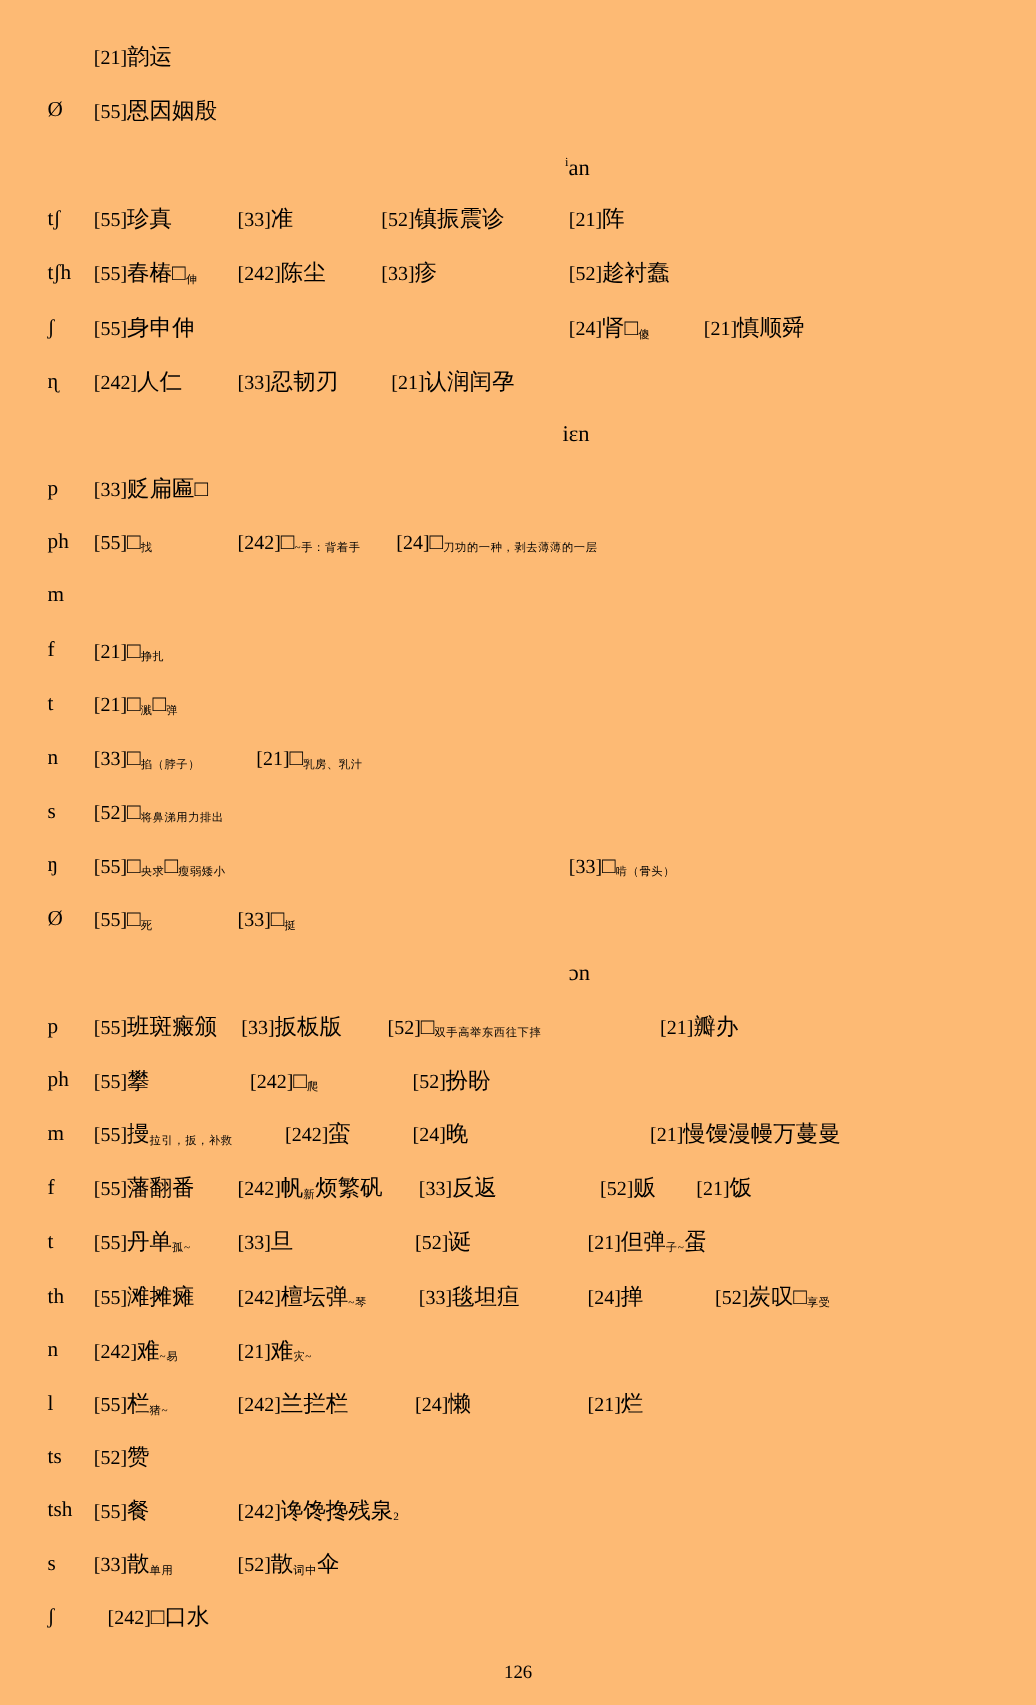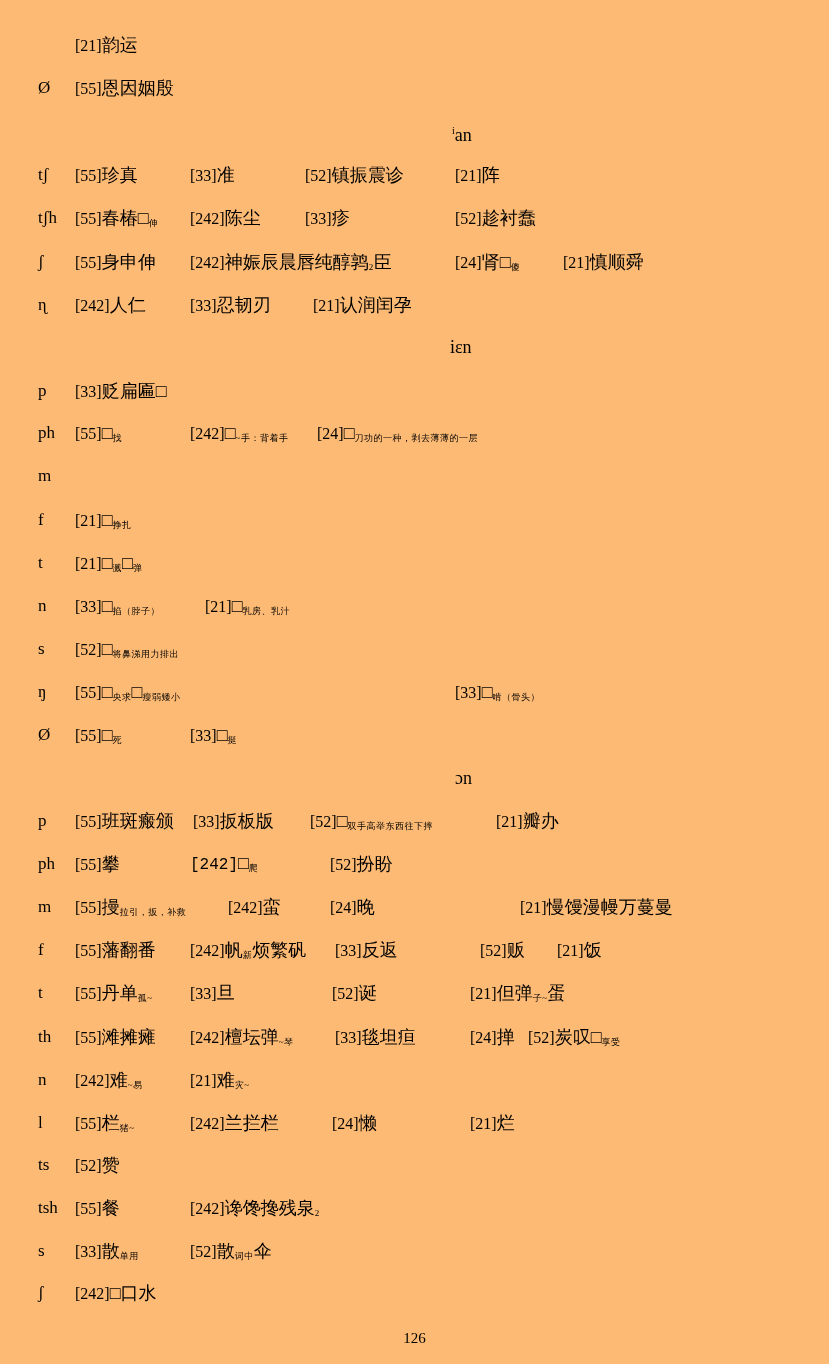--- a/index.html
+++ b/index.html
@@ -53,21 +53,20 @@
       <div class="row" style="top: 207px;">
         <span class="initial">tʃh</span>
         <span class="item" style="left: 75px;"><span class="tone">[55]</span><span class="seg-b">春椿□</span><span class="seg-s">伸</span></span>
         <span class="item" style="left: 190px;"><span class="tone">[242]</span><span class="seg-b">陈尘</span></span>
         <span class="item" style="left: 305px;"><span class="tone">[33]</span><span class="seg-b">疹</span></span>
         <span class="item" style="left: 455px;"><span class="tone">[52]</span><span class="seg-b">趁衬蠢</span></span>
       </div>
       <div class="row" style="top: 251px;">
         <span class="initial">ʃ</span>
         <span class="item" style="left: 75px;"><span class="tone">[55]</span><span class="seg-b">身申伸</span></span>
-        <span class="item" style="left: 190px;"><span class="tone">[242]</span><span class="seg-b">神娠辰晨唇纯醇鹑</span><span class="seg-s">2</span><span class="seg-b">臣</span></span>
         <span class="item" style="left: 455px;"><span class="tone">[24]</span><span class="seg-b">肾□</span><span class="seg-s">傻</span></span>
         <span class="item" style="left: 563px;"><span class="tone">[21]</span><span class="seg-b">慎顺舜</span></span>
       </div>
       <div class="row" style="top: 294px;">
         <span class="initial">ɳ</span>
         <span class="item" style="left: 75px;"><span class="tone">[242]</span><span class="seg-b">人仁</span></span>
         <span class="item" style="left: 190px;"><span class="tone">[33]</span><span class="seg-b">忍韧刃</span></span>
         <span class="item" style="left: 313px;"><span class="tone">[21]</span><span class="seg-b">认润闰孕</span></span>
       </div>
       <div class="row" style="top: 336px;">
@@ -114,26 +113,26 @@
         <span class="item" style="left: 190px;"><span class="tone">[33]</span><span class="seg-b">□</span><span class="seg-s">挺</span></span>
       </div>
       <div class="row" style="top: 767px;">
         <span class="hdr" style="left: 455px;"><span class="seg-b">ɔn</span></span>
       </div>
       <div class="row" style="top: 810px;">
         <span class="initial">p</span>
         <span class="item" style="left: 75px;"><span class="tone">[55]</span><span class="seg-b">班斑瘢颁</span></span>
         <span class="item" style="left: 193px;"><span class="tone">[33]</span><span class="seg-b">扳板版</span></span>
         <span class="item" style="left: 310px;"><span class="tone">[52]</span><span class="seg-b">□</span><span class="seg-s">双手高举东西往下摔</span></span>
-        <span class="item" style="left: 496px;"><span class="tone">[21]</span><span class="seg-b">瓣办</span></span>
+        <span class="item" style="left: 528px;"><span class="tone">[21]</span><span class="seg-b">瓣办</span></span>
       </div>
       <div class="row" style="top: 853px;">
         <span class="initial">ph</span>
         <span class="item" style="left: 75px;"><span class="tone">[55]</span><span class="seg-b">攀</span></span>
-        <span class="item" style="left: 190px; font-family: Liberation Mono, monospace;"><span class="tone">[242]</span><span class="seg-b">□</span><span class="seg-s">爬</span></span>
+        <span class="item" style="left: 200px;"><span class="tone">[242]</span><span class="seg-b">□</span><span class="seg-s">爬</span></span>
         <span class="item" style="left: 330px;"><span class="tone">[52]</span><span class="seg-b">扮盼</span></span>
       </div>
       <div class="row" style="top: 896px;">
         <span class="initial">m</span>
         <span class="item" style="left: 75px;"><span class="tone">[55]</span><span class="seg-b">摱</span><span class="seg-s">拉引，扳，补救</span></span>
         <span class="item" style="left: 228px;"><span class="tone">[242]</span><span class="seg-b">蛮</span></span>
         <span class="item" style="left: 330px;"><span class="tone">[24]</span><span class="seg-b">晚</span></span>
         <span class="item" style="left: 520px;"><span class="tone">[21]</span><span class="seg-b">慢馒漫幔万蔓曼</span></span>
       </div>
       <div class="row" style="top: 939px;">
@@ -150,21 +149,21 @@
         <span class="item" style="left: 190px;"><span class="tone">[33]</span><span class="seg-b">旦</span></span>
         <span class="item" style="left: 332px;"><span class="tone">[52]</span><span class="seg-b">诞</span></span>
         <span class="item" style="left: 470px;"><span class="tone">[21]</span><span class="seg-b">但弹</span><span class="seg-s">子~</span><span class="seg-b">蛋</span></span>
       </div>
       <div class="row" style="top: 1026px; padding-left: 32px;">
         <span class="initial">th</span>
         <span class="item" style="left: 75px;"><span class="tone">[55]</span><span class="seg-b">滩摊瘫</span></span>
         <span class="item" style="left: 190px;"><span class="tone">[242]</span><span class="seg-b">檀坛弹</span><span class="seg-s">~琴</span></span>
         <span class="item" style="left: 335px;"><span class="tone">[33]</span><span class="seg-b">毯坦疸</span></span>
         <span class="item" style="left: 470px;"><span class="tone">[24]</span><span class="seg-b">掸</span></span>
-        <span class="item" style="left: 528px;"><span class="tone">[52]</span><span class="seg-b">炭叹□</span><span class="seg-s">享受</span></span>
+        <span class="item" style="left: 572px;"><span class="tone">[52]</span><span class="seg-b">炭叹□</span><span class="seg-s">享受</span></span>
       </div>
       <div class="row" style="top: 1069px;">
         <span class="initial">n</span>
         <span class="item" style="left: 75px;"><span class="tone">[242]</span><span class="seg-b">难</span><span class="seg-s">~易</span></span>
         <span class="item" style="left: 190px;"><span class="tone">[21]</span><span class="seg-b">难</span><span class="seg-s">灾~</span></span>
       </div>
       <div class="row" style="top: 1112px;">
         <span class="initial">l</span>
         <span class="item" style="left: 75px;"><span class="tone">[55]</span><span class="seg-b">栏</span><span class="seg-s">猪~</span></span>
         <span class="item" style="left: 190px; text-align: center;"><span class="tone">[242]</span><span class="seg-b">兰拦栏</span></span>
@@ -180,17 +179,17 @@
         <span class="item" style="left: 75px;"><span class="tone">[55]</span><span class="seg-b">餐</span></span>
         <span class="item" style="left: 190px;"><span class="tone">[242]</span><span class="seg-b">谗馋搀残泉</span><span class="seg-s">2</span></span>
       </div>
       <div class="row" style="top: 1240px;">
         <span class="initial">s</span>
         <span class="item" style="left: 75px;"><span class="tone">[33]</span><span class="seg-b">散</span><span class="seg-s">单用</span></span>
         <span class="item" style="left: 190px;"><span class="tone">[52]</span><span class="seg-b">散</span><span class="seg-s">词中</span><span class="seg-b">伞</span></span>
       </div>
       <div class="row" style="top: 1282px;">
         <span class="initial">ʃ</span>
-        <span class="item" style="left: 75px;"><span class="tone">[242]</span><span class="seg-b">□口水</span></span>
+        <span class="item" style="left: 86px;"><span class="tone">[242]</span><span class="seg-b">□口水</span></span>
       </div>
     </div>
   <div class="footer">126</div>
 </div>
 
 </body></html>

